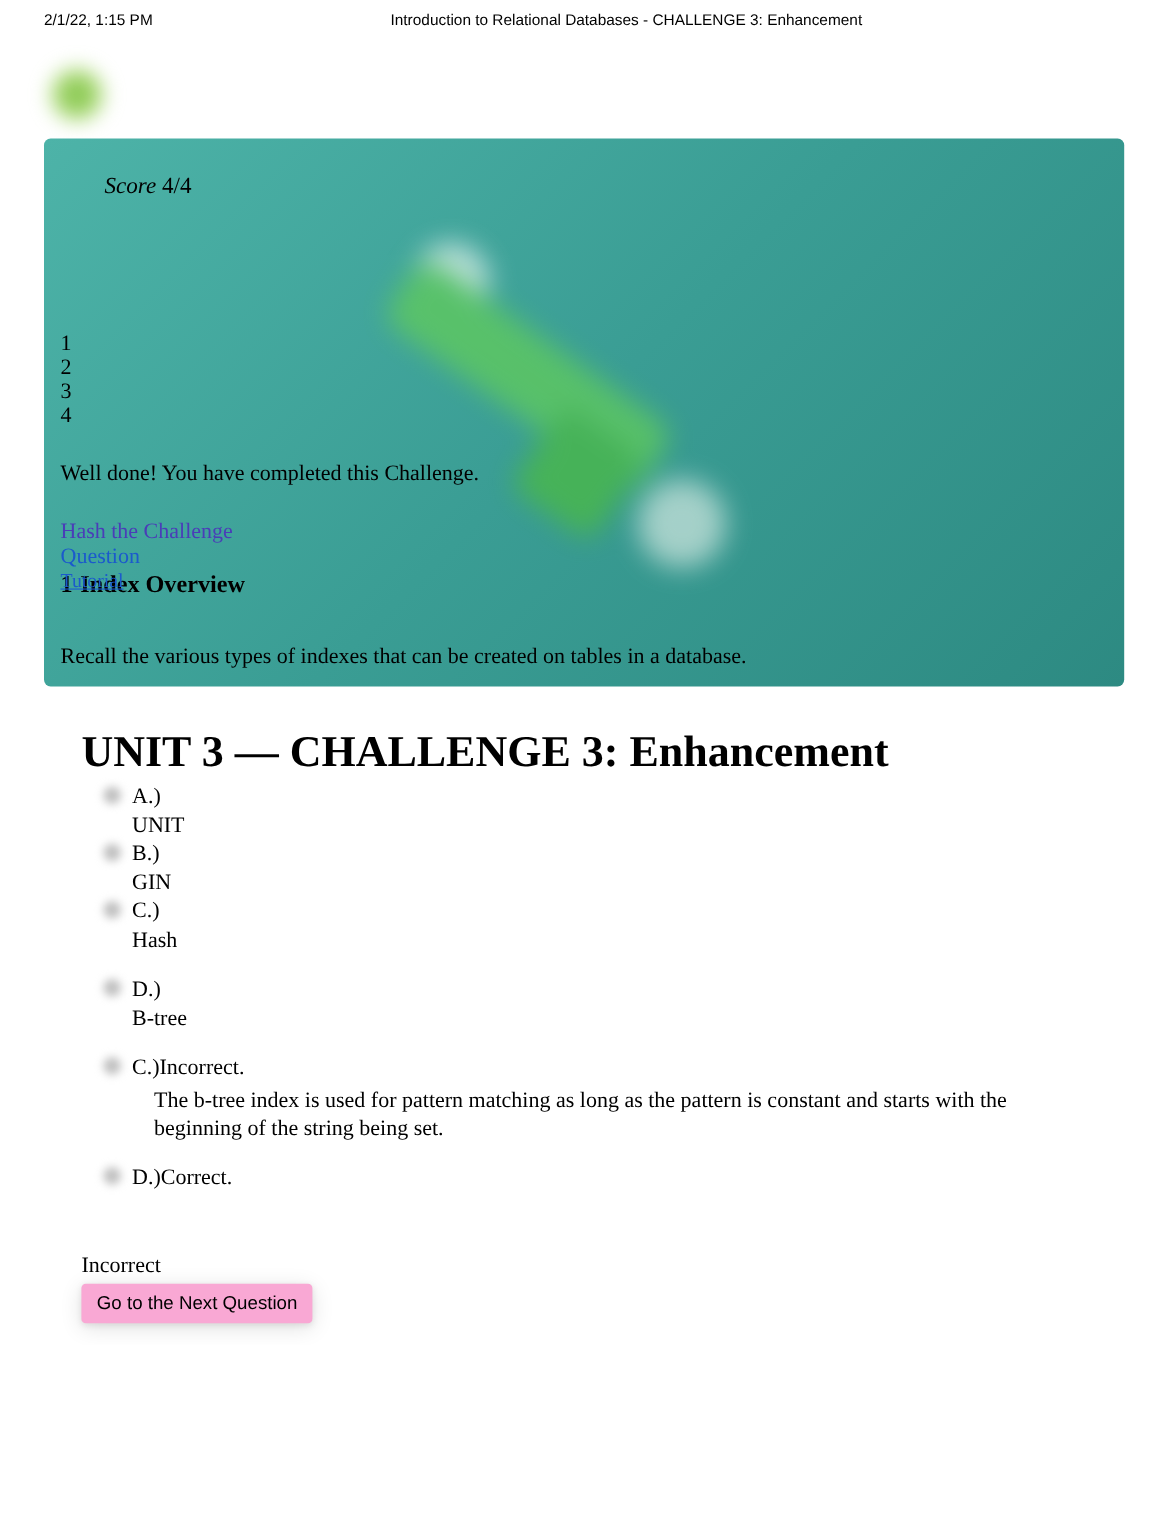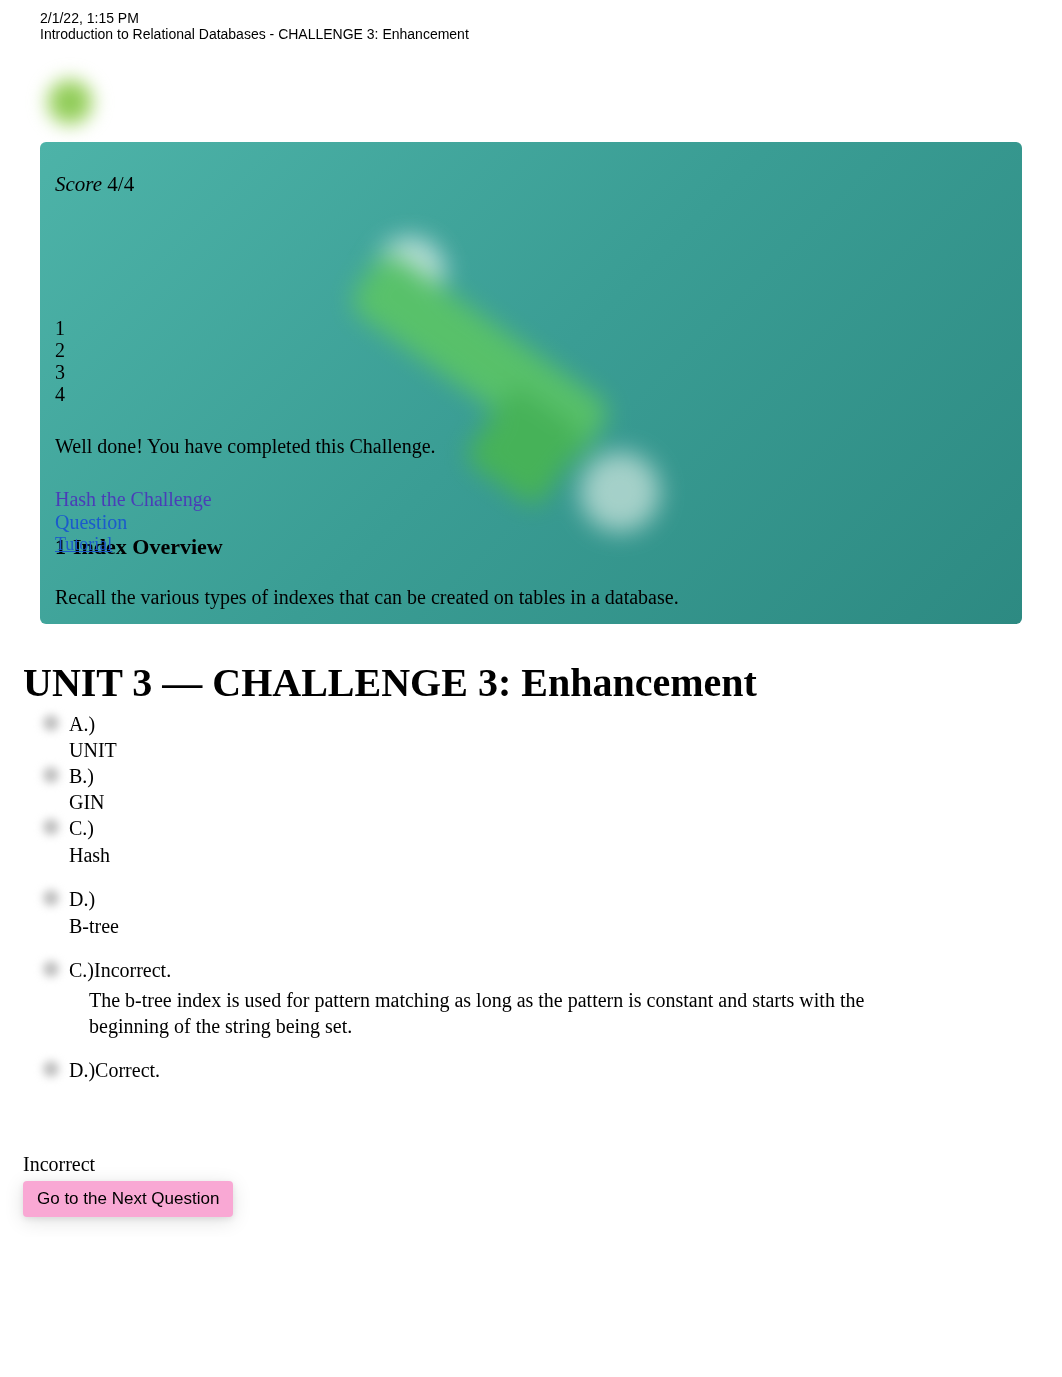--- a/index.html
+++ b/index.html
@@ -1,46 +1,46 @@
 <!DOCTYPE html>
 <html><head>
   <meta charset="utf-8">
   <style>
     * { margin: 0; padding: 0; box-sizing: border-box; }
     body { font-family: Georgia, 'Times New Roman', serif; background: #fff; width: 1062px; }
-    .header { display: flex; padding: 10px 40px; font-family: Arial, sans-serif; font-size: 14px; color: #000; flex-direction: column; }
+    .header { display: flex; padding: 10px 40px; font-family: Arial, sans-serif; font-size: 14px; color: #000; }
     .header-date { width: 315px; }
     .header-title { }
     .hero-area { position: relative; margin: 20px 40px 0; }
     .blur-icon { width: 60px; height: 60px; background: radial-gradient(circle, #7bc143 0%, #a8d873 40%, transparent 70%); filter: blur(8px); border-radius: 50%; margin-bottom: 10px; }
     .teal-panel { position: relative; background: linear-gradient(135deg, #4db3a8 0%, #3a9d94 50%, #2d8a82 100%); border-radius: 6px; padding: 30px 15px 15px; min-height: 460px; overflow: hidden; }
     .blur-bg-shape { position: absolute; top: 80px; left: 240px; width: 450px; height: 380px; filter: blur(12px); opacity: 0.8; pointer-events: none; }
-    .score-line { font-size: 21px; color: #000; margin-bottom: 120px; font-family: 'Times New Roman', serif; }
+    .score-line { font-size: 21px; color: #000; margin-bottom: 120px; font-family: 'Times New Roman', serif; margin-left: 40px; }
     .score-label { font-style: italic; }
     .nav-numbers { font-size: 20px; color: #000; line-height: 1.1; font-family: 'Times New Roman', serif; }
     .nav-numbers div { }
     .well-done { font-size: 20px; color: #000; margin-top: 30px; font-family: 'Times New Roman', serif; }
     .links-row { margin-top: 30px; font-size: 20px; font-family: 'Times New Roman', serif; position: relative; }
     .exit-link { color: #4a3db8; display: block; }
     .question-link { color: #1b5acc; display: block; text-decoration: none; }
     .tutorial-row { position: relative; }
     .tutorial-link { color: #1b5acc; text-decoration: underline; position: absolute; left: 0; top: 0; font-size: 18px; }
     .index-heading { font-weight: bold; color: #000; font-size: 22px; display: inline-block; }
     .index-one { display: inline-block; font-weight: bold; font-size: 22px; margin-right: 2px; }
-    .recall-text { font-size: 20px; color: #000; margin-top: 26px; font-family: 'Times New Roman', serif; }
-    .main-content { padding: 20px 23px; }
+    .recall-text { font-size: 20px; color: #000; margin-top: 42px; font-family: 'Times New Roman', serif; }
+    .main-content { padding: 20px 74px; }
     .unit-title { font-size: 40px; font-weight: bold; color: #000; margin: 15px 0 5px; font-family: 'Times New Roman', serif; }
     .question-text { font-size: 20px; font-weight: bold; color: #000; margin-bottom: 25px; font-family: 'Times New Roman', serif; }
     .answer-list { margin-left: 20px; }
     .answer-item { display: flex; align-items: flex-start; margin-bottom: 0; font-size: 20px; font-family: 'Times New Roman', serif; }
     .blur-dot { width: 16px; height: 16px; background: #c0c0c0; border-radius: 50%; filter: blur(4px); margin-right: 10px; margin-top: 4px; flex-shrink: 0; }
     .answer-content { line-height: 1.3; }
     .answer-spaced { margin-top: 1px; margin-bottom: 18px; }
     .explanation { margin-left: 46px; font-size: 20px; font-family: 'Times New Roman', serif; margin-top: 4px; margin-bottom: 18px; line-height: 1.3; max-width: 780px; }
-    .incorrect-label { font-size: 20px; font-family: 'Times New Roman', serif; margin-top: 70px; margin-left: 0; }
+    .incorrect-label { font-size: 20px; font-family: 'Times New Roman', serif; margin-top: 56px; margin-left: 0; }
     .next-button { display: inline-block; background: #f9a8d4; border: none; padding: 8px 14px; font-size: 17px; font-family: Arial, sans-serif; border-radius: 4px; box-shadow: 0 4px 20px rgba(0,0,0,0.12), 0 2px 6px rgba(0,0,0,0.08); margin-top: 5px; cursor: pointer; }
   </style>
 </head>
 <body>
 
 <div class="header">
   <div class="header-date">2/1/22, 1:15 PM</div>
   <div class="header-title">Introduction to Relational Databases - CHALLENGE 3: Enhancement</div>
 </div>
 

